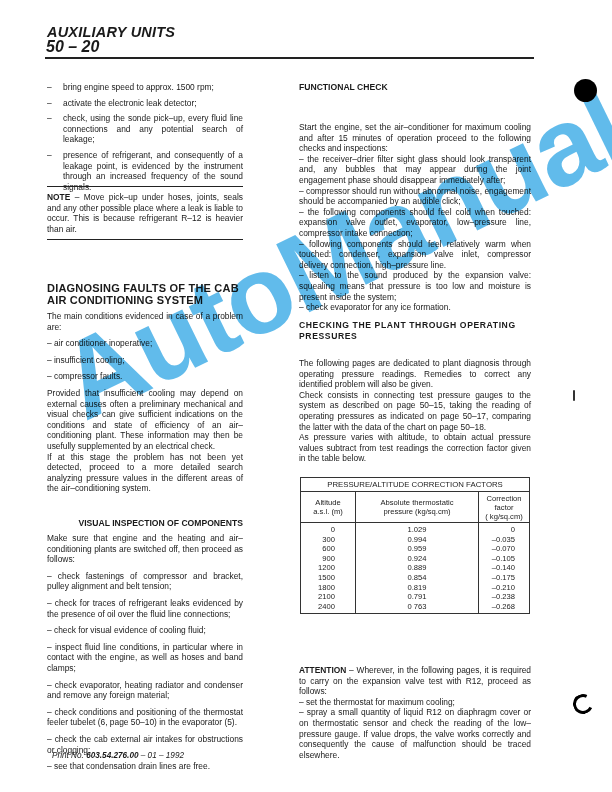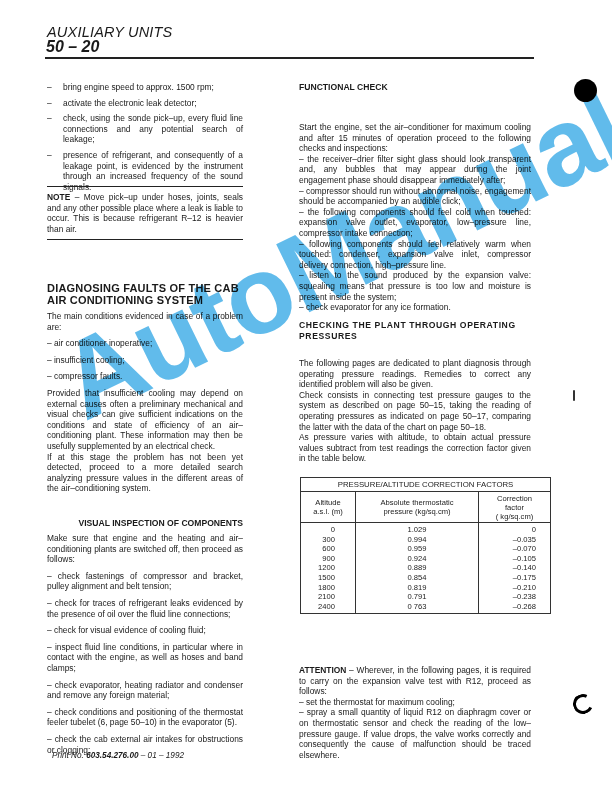--- a/index.html
+++ b/index.html
@@ -1,21 +1,21 @@
 <!DOCTYPE html>
 <html><head>
 <meta charset="utf-8">
 <style>
   html, body { margin: 0; padding: 0; }
   body {
     width: 612px; height: 792px; background: #ffffff; position: relative; overflow: hidden;
     font-family: "Liberation Sans", sans-serif; color: #1a1a1a;
   }
   .header-title {
-    position: absolute; left: 47px; top: 24px; font-size: 14.5px; font-weight: normal; font-style: italic; letter-spacing: 0.2px;
+    position: absolute; left: 47px; top: 24px; font-size: 14.5px; font-weight: bold; font-style: italic; letter-spacing: 0.2px;
   }
   .header-page {
     position: absolute; left: 46px; top: 38px; font-size: 16px; font-weight: bold; font-style: italic;
   }
   .header-rule {
     position: absolute; left: 45px; top: 57px; width: 489px; height: 1.6px; background: #222;
   }
   .col { position: absolute; font-size: 8.4px; line-height: 10.6px; }
   .col-left { left: 47px; width: 196px; }
   .col-right { left: 299px; width: 232px; }
@@ -29,21 +29,21 @@
   }
   .section-title { font-weight: bold; font-size: 11px; line-height: 12px; letter-spacing: 0.2px; }
   .section-title-sm { font-weight: bold; font-size: 8.6px; line-height: 11px; }
   .para { margin-bottom: 6px; text-align: justify; }
   .item { margin-bottom: 6px; text-align: justify; }
   .footer {
     position: absolute; left: 52px; top: 751px; font-size: 8.2px; font-style: italic;
   }
   .footer b { font-weight: bold; }
   table.corr {
-    position: absolute; left: 300px; top: 477px; width: 251px; border-collapse: collapse;
+    position: absolute; left: 300px; top: 477px; width: 230px; border-collapse: collapse;
     font-size: 7.6px; color: #222;
   }
   table.corr td, table.corr th { border: 1px solid #333; padding: 0; }
   table.corr th.ttl { font-weight: normal; font-size: 7.8px; height: 13px; text-align: center; }
   table.corr th.h { font-weight: normal; text-align: center; line-height: 9px; height: 30px; vertical-align: middle; }
   table.corr td.c { text-align: center; vertical-align: top; line-height: 9.6px; padding: 2px 0 2px 0; }
   table.corr td.r { text-align: right; padding-right: 14px; vertical-align: top; line-height: 9.6px; padding-top: 2px; }
   table.corr td.alt { text-align: right; padding-right: 20px; vertical-align: top; line-height: 9.6px; padding-top: 2px; }
   .dot { position: absolute; left: 574px; top: 79px; width: 23px; height: 23px; border-radius: 50%; background: #000; }
   .tick { position: absolute; left: 573px; top: 390px; width: 2px; height: 11px; background: #333; border-radius: 1px; }
@@ -85,20 +85,21 @@
 <div class="col col-left" style="top:518px;">
   <div class="section-title-sm" style="margin-bottom:4px;text-align:right;">VISUAL INSPECTION OF COMPONENTS</div>
   <div class="item">Make sure that engine and the heating and air–conditioning plants are switched off, then proceed as follows:</div>
   <div class="item">– check fastenings of compressor and bracket, pulley alignment and belt tension;</div>
   <div class="item">– check for traces of refrigerant leaks evidenced by the presence of oil over the fluid line connections;</div>
   <div class="item">– check for visual evidence of cooling fluid;</div>
   <div class="item">– inspect fluid line conditions, in particular where in contact with the engine, as well as hoses and band clamps;</div>
   <div class="item">– check evaporator, heating radiator and condenser and remove any foreign material;</div>
   <div class="item">– check conditions and positioning of the thermostat feeler tubelet (6, page 50–10) in the evaporator (5).</div>
   <div class="item">– check the cab external air intakes for obstructions or clogging;</div>
+  <div class="item">– see that condensation drain lines are free.</div>
 </div>
 
 <div class="col col-right" style="top:82px;">
   <div class="section-title-sm" style="margin-bottom:29px;">FUNCTIONAL CHECK</div>
   <div class="just">Start the engine, set the air–conditioner for maximum cooling and after 15 minutes of operation proceed to the following checks and inspections:</div>
   <div class="just">– the receiver–drier filter sight glass should look transparent and, any bubbles that may appear during the joint engagement phase should disappear immediately after;</div>
   <div class="just">– compressor should run without abnormal noise, engagement should be accompanied by an audible click;</div>
   <div class="just">– the following components should feel cold when touched: expansion valve outlet, evaporator, low–pressure line, compressor intake connection;</div>
   <div class="just">– following components should feel relatively warm when touched: condenser, expansion valve inlet, compressor delivery connection, high–pressure line.</div>
   <div class="just">– listen to the sound produced by the expansion valve: squealing means that pressure is too low and moisture is present inside the system;</div>

